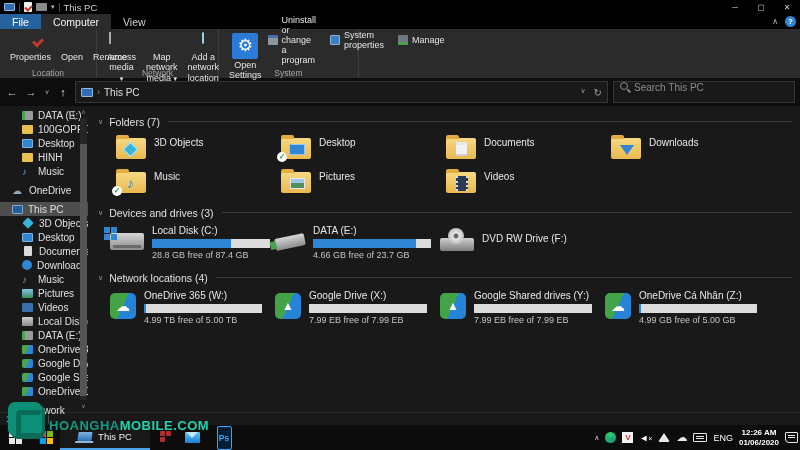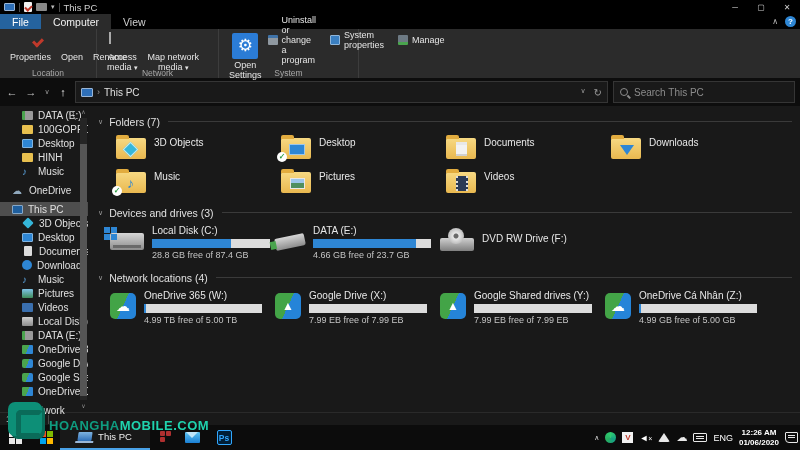--- a/index.html
+++ b/index.html
@@ -48,21 +48,21 @@
   .si-manage { background:#6d7a84; border-bottom:3px solid #4aa44e; }
 
   
   .addressbar { height:28px; background:#0d0d0d; display:flex; align-items:center; padding:0 5px; gap:5px; }
   .nav-ico { color:#c8c8c8; font-size:11px; width:14px; text-align:center; }
   .nav-small { font-size:7px; width:8px; color:#9a9a9a; }
   .address-input { flex:1; height:22px; background:#191919; border:1px solid #353535; display:flex; align-items:center; padding:0 5px; gap:4px; font-size:10px; color:#e0e0e0; }
   .addr-pc-icon { width:12px; height:9px; background:#2e6fb8; border:1px solid #9ab6d6; border-radius:1px; flex:0 0 auto; }
   .addr-sep { color:#9a9a9a; font-size:9px; }
   .addr-right { margin-left:auto; display:flex; gap:8px; color:#9a9a9a; }
-  .search-input { width:182px; height:22px; background:#191919; border:1px solid #353535; display:flex; align-items:center; padding:0 6px; gap:6px; font-size:10px; color:#8c8c8c; }
+  .search-input { width:182px; height:22px; background:#191919; border:1px solid #353535; display:flex; align-items:flex-start; padding:0 6px; gap:6px; font-size:10px; color:#8c8c8c; }
   .mag-icon { width:8px; height:8px; border:1.5px solid #8c8c8c; border-radius:50%; position:relative; flex:0 0 auto; }
   .mag-icon::after { content:""; position:absolute; width:4px; height:1.5px; background:#8c8c8c; transform:rotate(45deg); left:6px; top:7px; }
 
   
   .main { display:flex; height:306px; position:relative; }
 
   .sidebar { width:88px; position:relative; padding-top:2px; font-size:10px; color:#e0e0e0; flex:0 0 auto; }
   .side-row { height:14px; display:flex; align-items:center; gap:5px; padding-left:22px; white-space:nowrap; overflow:hidden; position:relative; }
   .side-row.lvl0 { padding-left:12px; }
   .side-row.spaced { margin-top:5px; }
@@ -144,21 +144,21 @@
   .winlogo.colored span:nth-child(1){background:#f25022;} .winlogo.colored span:nth-child(2){background:#7fba00;}
   .winlogo.colored span:nth-child(3){background:#00a4ef;} .winlogo.colored span:nth-child(4){background:#ffb900;}
   .tb-btn-active { border-bottom:2px solid #4aa3e8; background:#181818; }
   .laptop-icon { width:14px; height:9px; background:linear-gradient(#7fb3e0,#2e6fb8); border-radius:1px; transform:skewX(-8deg); position:relative; }
   .laptop-icon::after { content:""; position:absolute; bottom:-2px; left:-2px; width:18px; height:2px; background:#9ab6d6; }
   .tb-label { font-size:9.5px; color:#eee; margin-left:6px; white-space:nowrap; }
   .kvm-icon { width:13px; height:13px; display:grid; grid-template-columns:5px 5px; grid-template-rows:5px 5px; gap:1px; }
   .kvm-icon span { background:#b03030; border-radius:1px; }
   .mail-icon { width:15px; height:11px; background:linear-gradient(#5fc5f2,#1a7fd4); border-radius:1px; position:relative; }
   .mail-icon::after { content:""; position:absolute; left:1px; top:0; width:0; height:0; border-left:6px solid transparent; border-right:6px solid transparent; border-top:6px solid #bfe6fa; }
-  .ps-icon { width:15px; height:15px; background:#001e36; border:1px solid #31a8ff; color:#31a8ff; font-size:8.5px; font-weight:bold; display:flex; align-items:center; justify-content:center; border-radius:2px;text-align:right; }
+  .ps-icon { width:15px; height:24px; background:#001e36; border:1px solid #31a8ff; color:#31a8ff; font-size:8.5px; font-weight:bold; display:flex; align-items:center; justify-content:center; border-radius:2px;text-align:right; }
   .edge-icon { width:14px; height:14px; border-radius:50%; background:conic-gradient(#0c59a4,#35c1f1,#66eb6e,#35c1f1,#0c59a4); }
   .tray { position:absolute; right:2px; top:0; height:25px; display:flex; align-items:center; gap:6px; font-size:9px; color:#fff; }
   .tray-chev { font-size:7px; color:#ddd; }
   .tray-green { width:11px; height:11px; border-radius:50%; background:conic-gradient(#2ecc71,#16a085,#27ae60,#2ecc71); }
   .tray-v { width:11px; height:11px; background:#f2f2f2; color:#c0392b; font-size:8px; font-weight:bold; display:flex; align-items:center; justify-content:center; }
   .tray-speaker { font-size:9px; }
   .wifi-icon { width:0; height:0; border-left:6px solid transparent; border-right:6px solid transparent; border-bottom:9px solid #e8e8e8; border-radius:2px; }
   .tray-cloud { font-size:11px; color:#e8e8e8; }
   .kb-icon { width:14px; height:9px; border:1px solid #e8e8e8; border-radius:1px; position:relative; }
   .kb-icon::after { content:""; position:absolute; left:2px; top:2px; width:8px; height:1px; background:#e8e8e8; box-shadow:0 2px 0 #e8e8e8; }
@@ -223,20 +223,25 @@
     <div class="ribbon-group" style="width:122px;">
       <div class="rb">
         <span class="rb-icon"><span class="ri-media"></span></span>
         <span>Access</span>
         <span><span>media</span> <span style="font-size:7px;">▾</span></span>
       </div>
       <div class="rb">
         <span class="rb-icon"><span class="ri-mapdrive"></span></span>
         <span>Map network</span>
         <span><span>media</span> <span style="font-size:7px;">▾</span></span>
+      </div>
+      <div class="rb">
+        <span class="rb-icon"><span class="ri-addnet"></span></span>
+        <span>Add a network</span>
+        <span>location</span>
       </div>
       <span class="group-label">Network</span>
     </div>
 
     <div class="ribbon-group" style="width:140px;">
       <div class="rb rb-settings">
         <span class="rb-icon">
             <span>⚙</span>
           </span>
         <span>Open</span>

